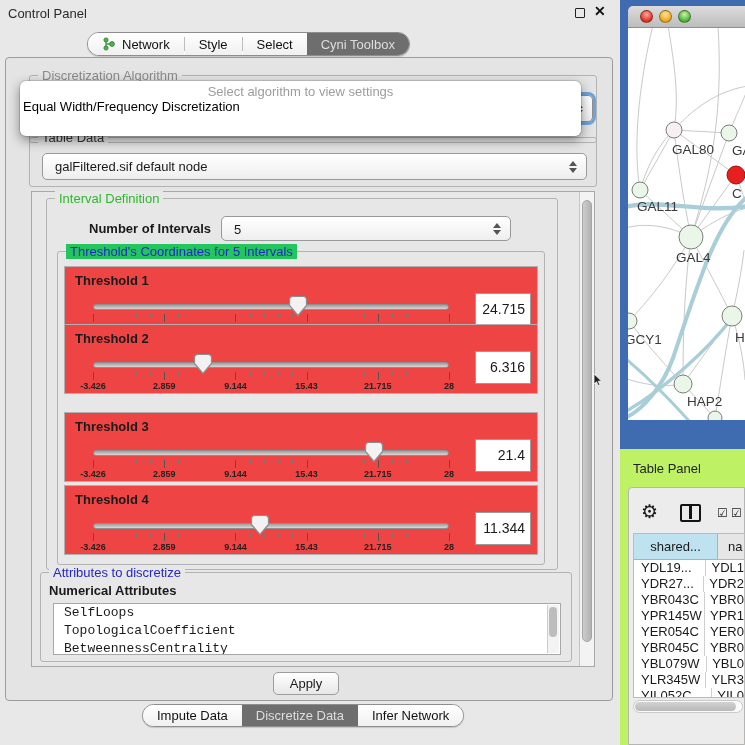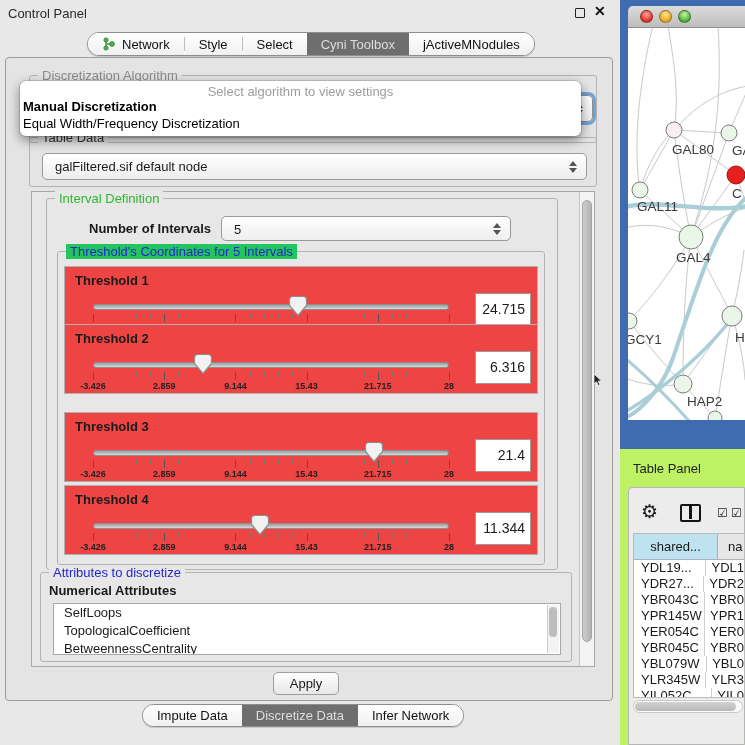--- a/index.html
+++ b/index.html
@@ -67,21 +67,21 @@
   .t-track { position:absolute; left:28px; top:37px; width:356px; height:6px; border-radius:3px; background:linear-gradient(#9e9e9e,#d8d8d8); border:1px solid #8f8f8f; }
   .t-thumb { position:absolute; top:28px; width:20px; height:22px; }
   .tick { position:absolute; top:47px; width:1px; height:4px; background:#777; }
   .tick.major { height:8px; background:#555; }
   .tick-lab { position:absolute; top:56px; transform:translateX(-50%); font-size:9px; font-weight:bold; color:#222; white-space:nowrap; }
   .t-value { position:absolute; right:6px; top:26px; width:56px; height:33px; background:#ffffff; border:1px solid #9a9a9a; font-size:14px; text-align:right; line-height:31px; padding-right:5px; }
 
   #attr-group { left:8px; top:380px; width:532px; height:90px; }
   #attr-group > .group-title { color:#2626cc; background:#e7e7e7; }
   #attr-subtitle { position:absolute; left:8px; top:10px; font-weight:bold; font-size:13px; }
-  #attr-list { position:absolute; left:12px; top:30px; width:508px; height:52px; background:#ffffff; border:1px solid #a8a8a8; overflow:hidden; }
+  #attr-list { position:absolute; left:12px; top:30px; width:508px; height:52px; background:#ffffff; border:1px solid #a8a8a8; overflow:hidden;font-family:Liberation Mono, monospace; }
   .attr-item { font-size:13px; line-height:18px; padding-left:10px; }
   #attr-scroll { position:absolute; right:1px; top:1px; width:12px; height:48px; background:#f3f3f3; border-left:1px solid #ccc; }
   #attr-scroll .thumb { position:absolute; left:1px; top:2px; width:8px; height:30px; border-radius:4px; background:#bdbdbd; }
 
   #apply-btn { position:absolute; left:267px; top:614px; width:66px; height:23px; background:linear-gradient(#ffffff,#e7e7e7); border:1px solid #9d9d9d; border-radius:5px; font-size:13px; text-align:center; line-height:21px; }
 
   
   #net-window { position:absolute; left:620px; top:0; width:125px; height:449px; background:#3f6cb0; }
   #net-titlebar { position:absolute; left:8px; top:6px; width:117px; height:22px; background:linear-gradient(#dcdcdc,#bdbdbd); border-bottom:1px solid #8f8f8f; border-top-left-radius:5px; }
   .light { position:absolute; top:4px; width:13px; height:13px; border-radius:50%; border:1px solid rgba(0,0,0,.35); }
@@ -137,36 +137,32 @@
     <div class="tab">
         <span>Style</span>
       </div>
     <div class="tabsep"></div>
     <div class="tab">
         <span>Select</span>
       </div>
     <div class="tab selected">
         <span>Cyni Toolbox</span>
       </div>
-    <div class="tab">
-        <span>jActiveMNodules</span>
-      </div>
   </div>
 
   <div id="outer-panel">
 
     <div class="group" id="algo-group">
       <div class="group-title">Discretization Algorithm</div>
     </div>
     <div id="algo-combo">
         <span class="spinner"></span>
       </div>
     <div id="algo-popup">
       <div class="ph">Select algorithm to view settings</div>
-      <div class="opt bold">Manual Discretization</div>
       <div class="opt">Equal Width/Frequency Discretization</div>
     </div>
 
     <div class="group" id="tabledata-group">
       <div class="group-title">Table Data</div>
       <div class="combo" id="tabledata-combo">
         <span class="cv">galFiltered.sif default node</span>
         <span class="spinner"></span>
       </div>
     </div>

